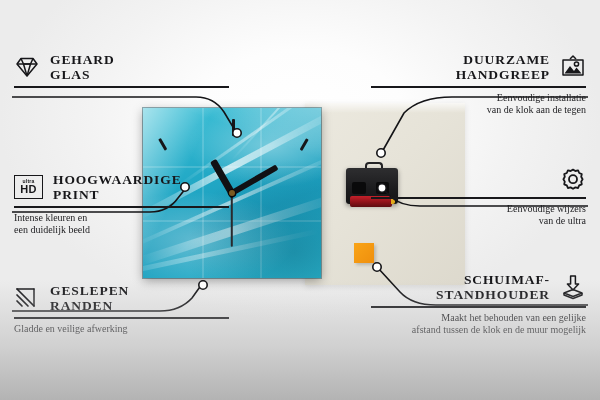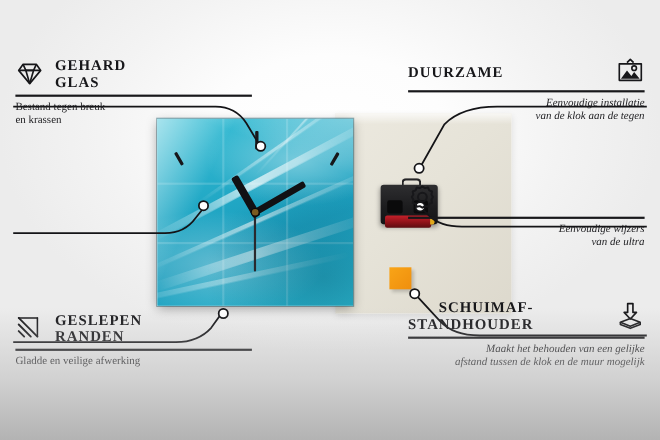--- a/index.html
+++ b/index.html
@@ -141,21 +141,21 @@
 
   
   .leaders { position:absolute; left:0; top:0; width:600px; height:400px; pointer-events:none; }
 
   
   .feature { position: absolute; width: 215px; }
   .feature .head {
     display: flex; align-items: center; gap: 10px;
   }
   .feature.left .head { justify-content: flex-start; }
-  .feature.right .head { justify-content: space-between; }
+  .feature.right .head { justify-content: flex-end; }
   .feature .title {
     font-family: "Liberation Serif", serif;
     font-weight: bold;
     font-size: 13.5px;
     letter-spacing: 0.9px;
     color: #17171a;
     line-height: 15px;
     text-transform: uppercase;
   }
   .feature.left .title { text-align: left; }
@@ -164,21 +164,21 @@
     height: 1.6px; background: #18181b; margin-top: 4px; width: 100%;
   }
   .feature .desc {
     font-family: "Liberation Serif", serif;
     font-size: 10px;
     line-height: 12px;
     color: #1d1d20;
     margin-top: 4px;
   }
   .feature.left .desc { text-align: left; }
-  .feature.right .desc { text-align: right; font-style: italic; }
+  .feature.right .desc { text-align: right; }
   .icon-box { width: 26px; height: 26px; flex: 0 0 26px; }
   .icon-box svg { display:block; width:26px; height:26px; }
 
   .hd-icon {
     width: 27px; height: 22px; flex: 0 0 27px;
     border: 1.6px solid #17171a;
     display:flex; flex-direction:column; align-items:center; justify-content:center;
     line-height:1;
   }
   .hd-icon .ultra {
@@ -274,26 +274,39 @@
           <path d="M9.5,10 L16.5,10"></path>
         </g>
           </svg>
       </span>
       <span class="title">
         <span>GEHARD</span><br>
         <span>GLAS</span>
       </span>
     </div>
     <div class="rule"></div>
-    <div class="desc">
-      <span>Bestand tegen breuk</span><br>
-      <span>en krassen</span>
-    </div>
-  </div>
-
+  </div>
+
+  <div class="feature left" id="f-print">
+    <div class="head">
+      <span class="hd-icon">
+        <span class="ultra">ultra</span>
+        <span class="hd">HD</span>
+      </span>
+      <span class="title">
+        <span>HOOGWAARDIGE</span><br>
+        <span>PRINT</span>
+      </span>
+    </div>
+    <div class="rule"></div>
+    <div class="desc">
+      <span>Intense kleuren en</span><br>
+      <span>een duidelijk beeld</span>
+    </div>
+  </div>
 
   <div class="feature left" id="f-randen">
     <div class="head">
       <span class="icon-box">
         <svg viewBox="0 0 26 26">
             <g stroke="#17171a" stroke-width="1.7" stroke-linecap="round">
           <path d="M3,4 L20,21"></path>
               <path d="M3,10 L14,21"></path>
               <path d="M3,16 L8,21"></path>
           <path d="M20,4 L20,21" stroke-width="1.4"></path>
@@ -309,20 +322,21 @@
     <div class="rule"></div>
     <div class="desc">
       <span>Gladde en veilige afwerking</span>
     </div>
   </div>
 
   <div class="feature right" id="f-handgreep">
     <div class="head">
       <span class="title">
         <span>DUURZAME</span><br>
+        <span>HANDGREEP</span>
       </span>
       <span class="icon-box">
         <svg viewBox="0 0 26 26">
             <g fill="none" stroke="#17171a" stroke-width="1.5" stroke-linejoin="round">
           <path d="M10,5 L13,2 L16,5"></path>
           <rect x="3" y="6" width="20" height="15"></rect>
           <path d="M4.5,19.5 L10,12 L14,17 L16.5,13.5 L21.5,19.5 Z" fill="#17171a" stroke="none"></path>
           <circle cx="16.5" cy="10" r="2.1"></circle>
         </g>
           </svg>

